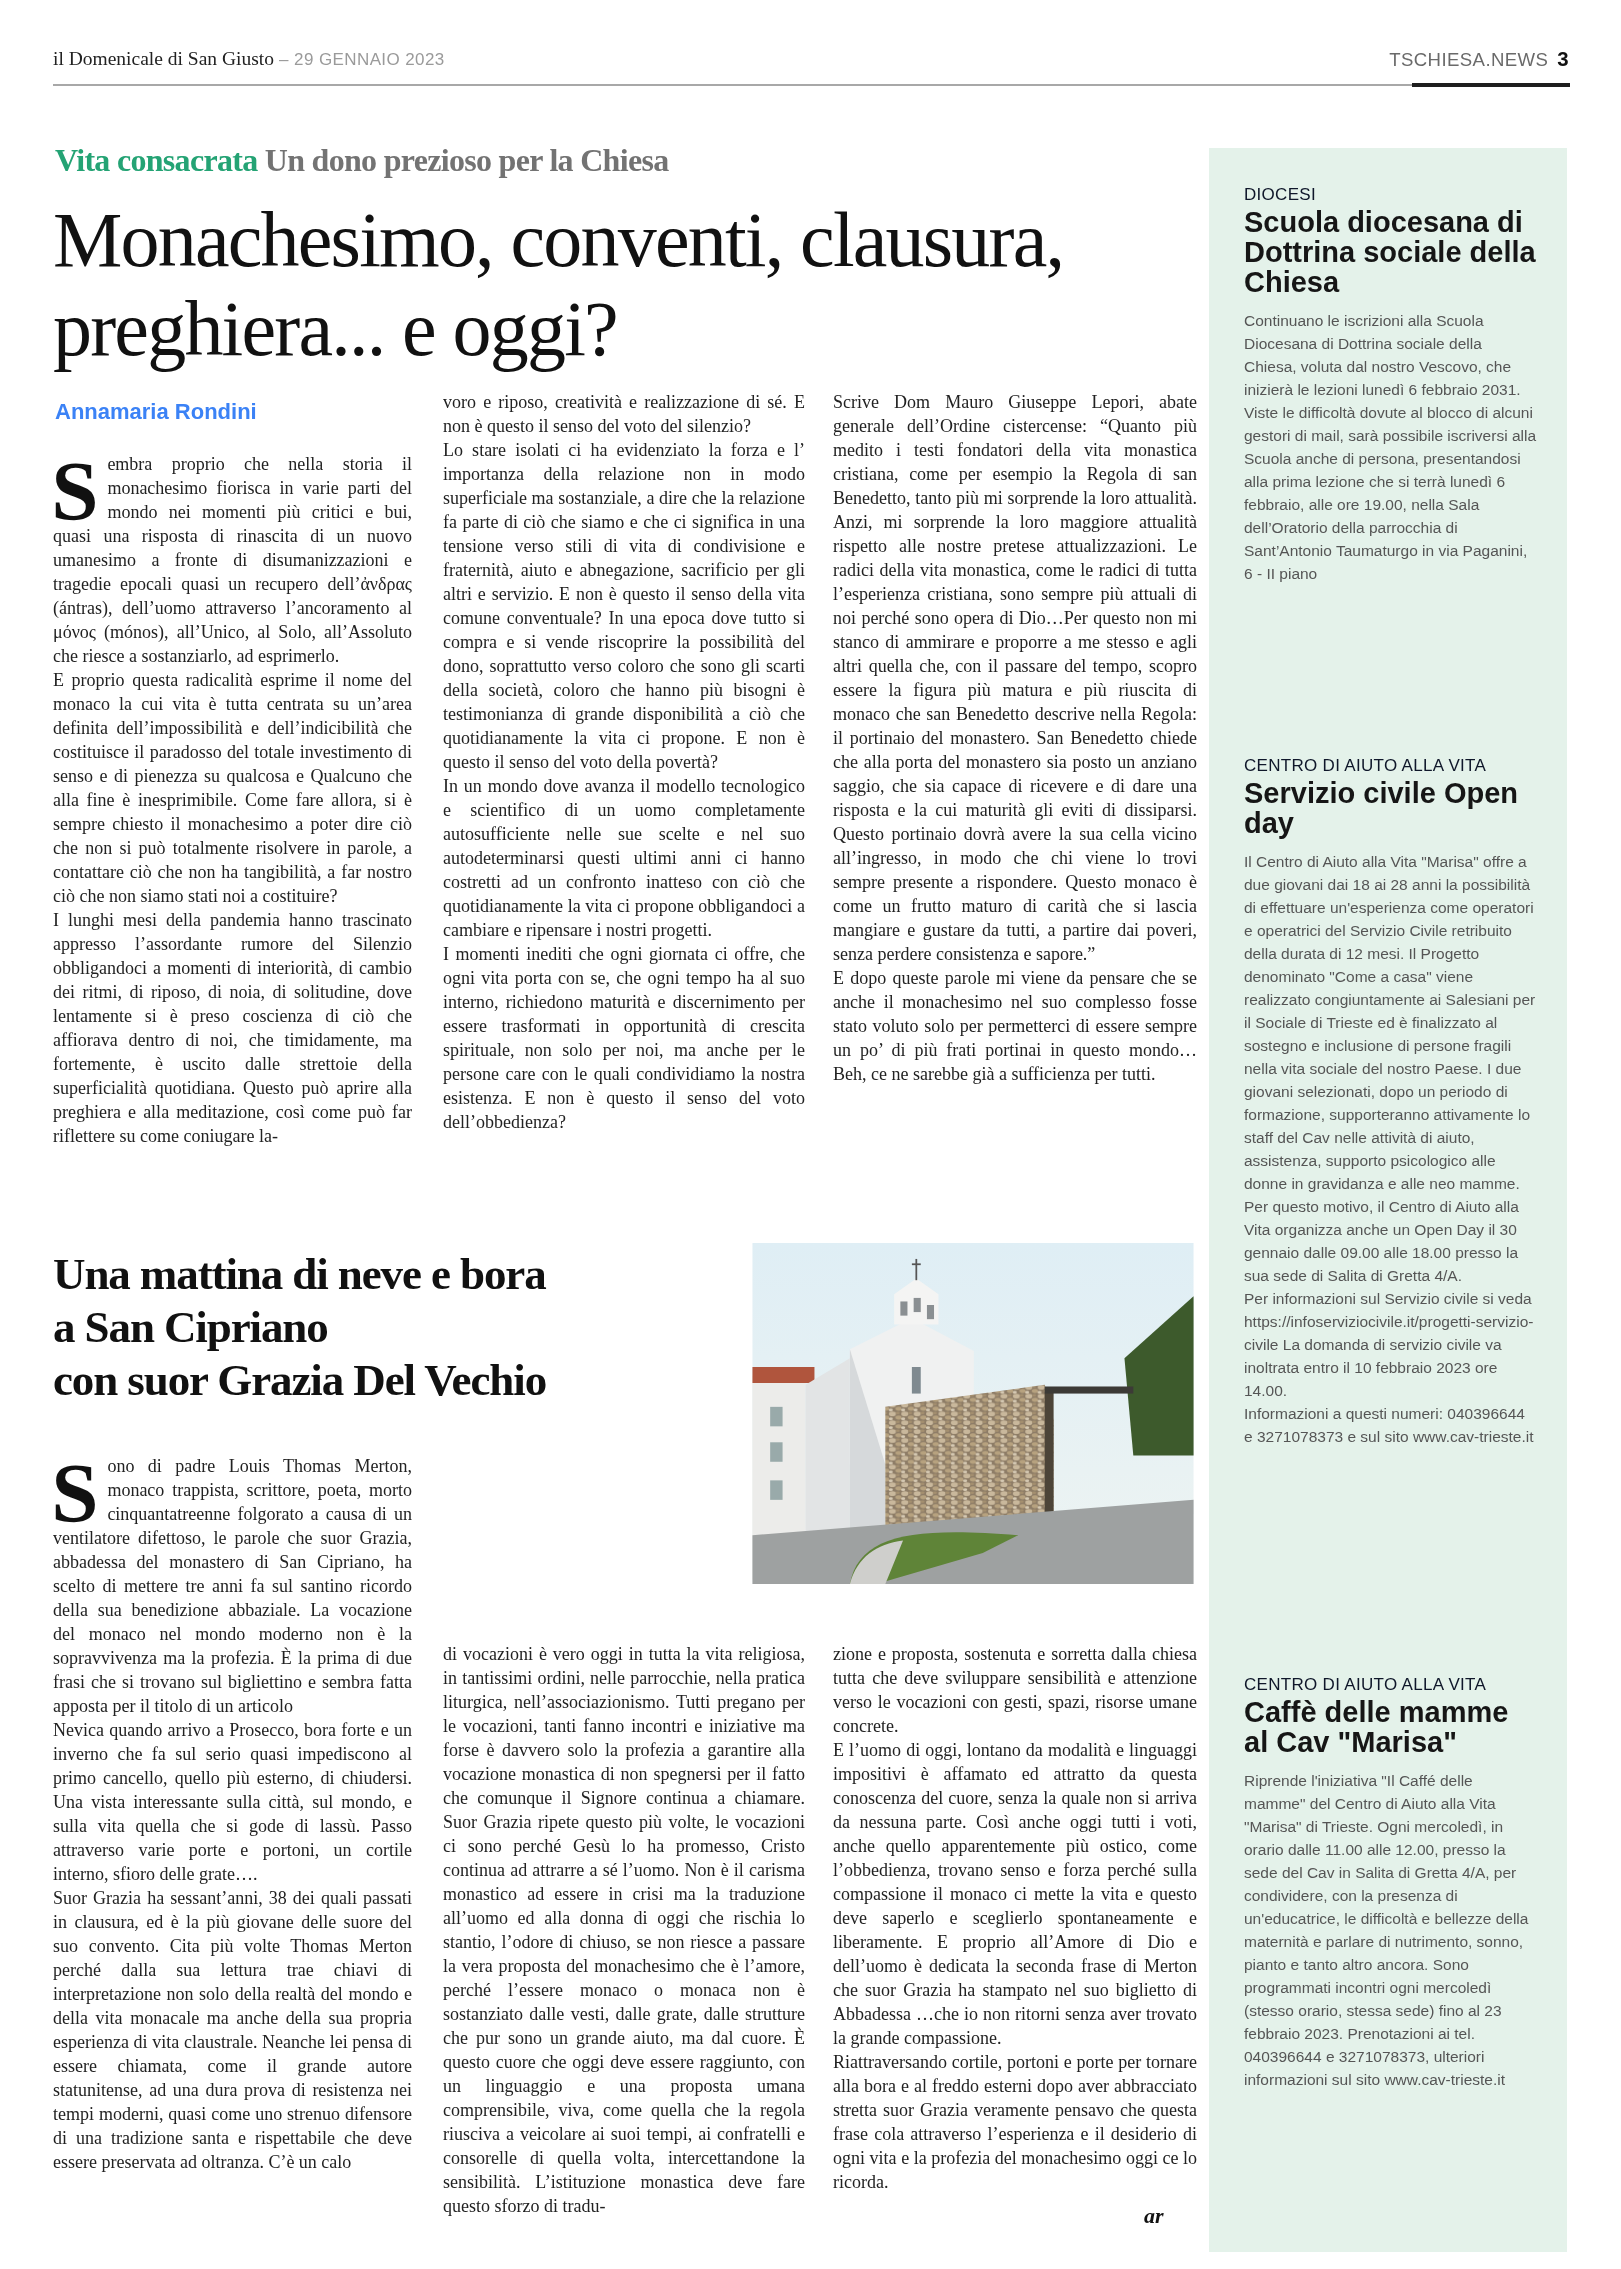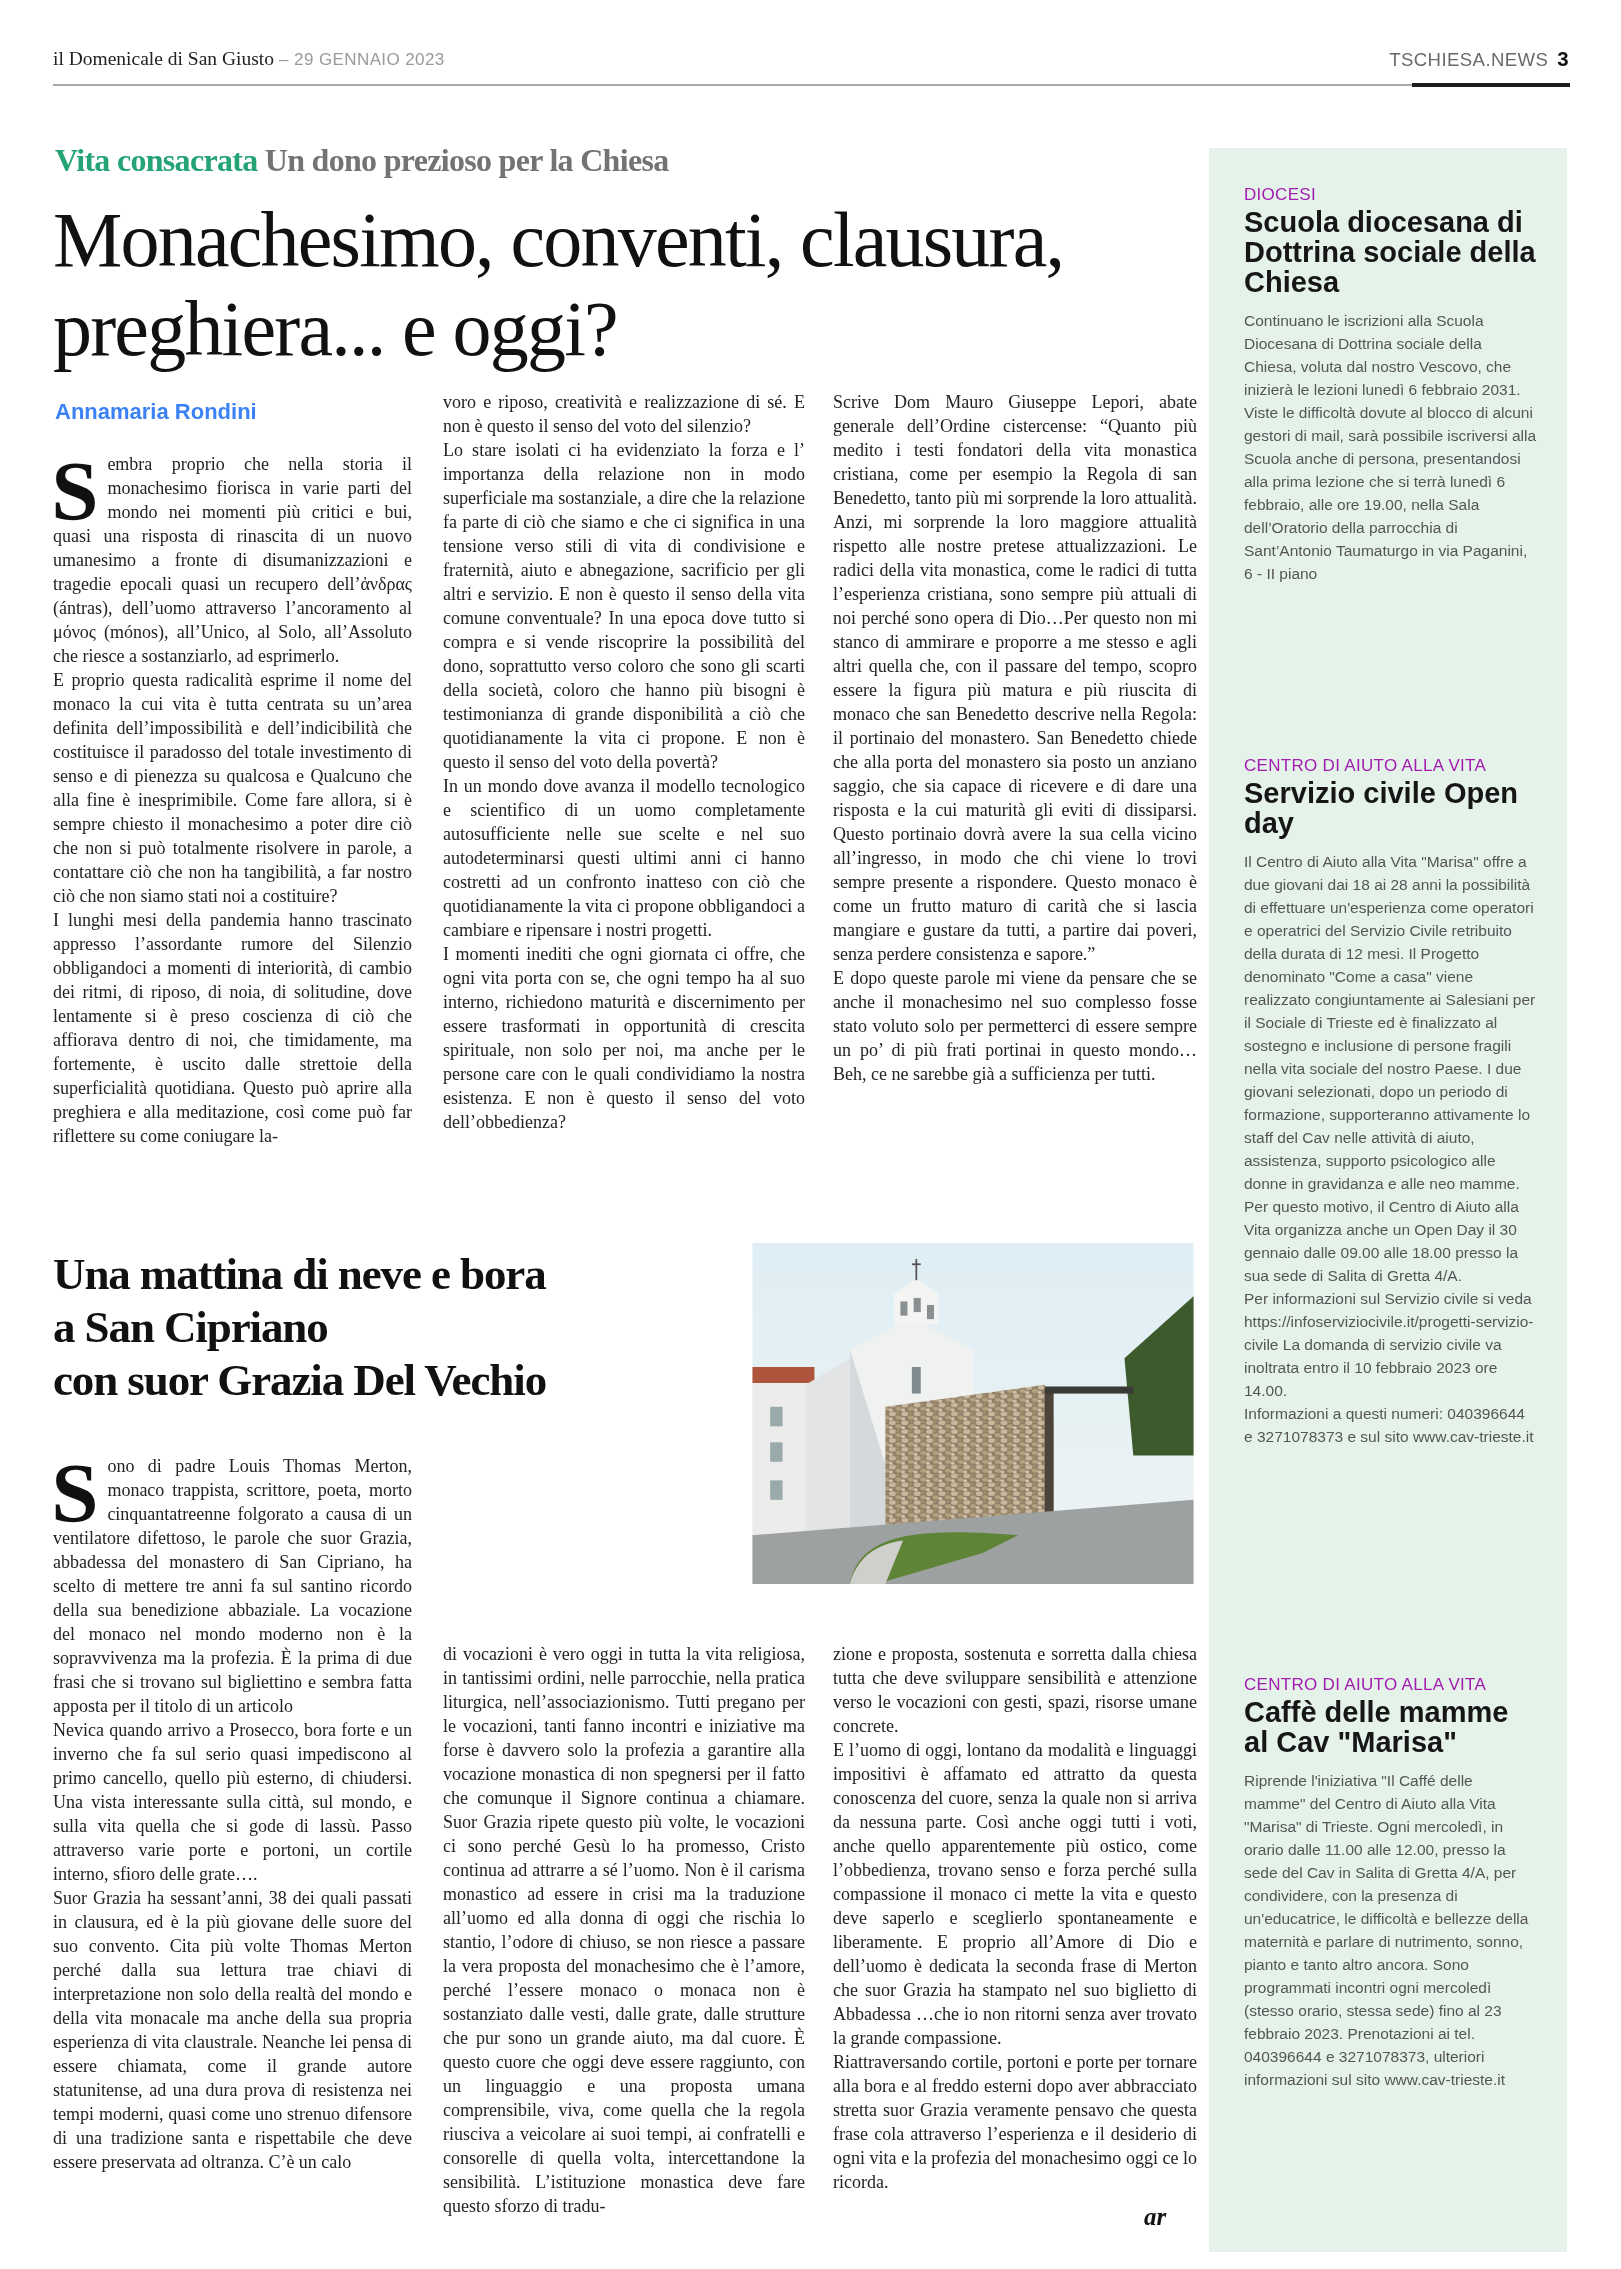--- a/index.html
+++ b/index.html
@@ -30,26 +30,26 @@
   .a1c1 { left:53px; top:452px; width:359px; }
   .a1c2 { left:443px; top:390px; width:362px; }
   .a1c3 { left:833px; top:390px; width:364px; }
 
   
   .headline2 { position:absolute; left:53px; top:1248px; width:674px; font-size:45px; line-height:53px; font-weight:bold; letter-spacing:-1.1px; color:#111; }
   .photo { position:absolute; left:752px; top:1243px; width:442px; height:341px; overflow:hidden; }
   .a2c1 { left:53px; top:1454px; width:359px; }
   .a2c2 { left:443px; top:1642px; width:362px; }
   .a2c3 { left:833px; top:1642px; width:364px; }
-  .sig { position:absolute; left:1144px; top:2203px; font-size:25px; font-weight:bold; font-style:italic; color:#111; }
+  .sig { position:absolute; left:1144px; top:2203px; font-size:22px; font-weight:bold; font-style:italic; color:#111; }
 
   
   .sidebar { position:absolute; left:1209px; top:148px; width:358px; height:2104px; background:#e4f2ea; }
   .box { position:absolute; left:35px; width:293px; }
-  .box .cat { font-size:17px; color:#a21caf; letter-spacing:0.3px; margin-bottom:1.8px; }
+  .box .cat { font-size:17px; color:#0f172a; letter-spacing:0.3px; margin-bottom:1.8px; }
   .box .title { font-size:29px; line-height:30px; font-weight:bold; color:#161616; margin-bottom:12.4px; }
   .box .body { font-size:15.5px; line-height:23px; color:#555; }
   .box1 { top:37px; }
   .box2 { top:608px; }
   .box3 { top:1527px; }
 </style>
 </head>
 <body>
 
 <div class="runhead">

